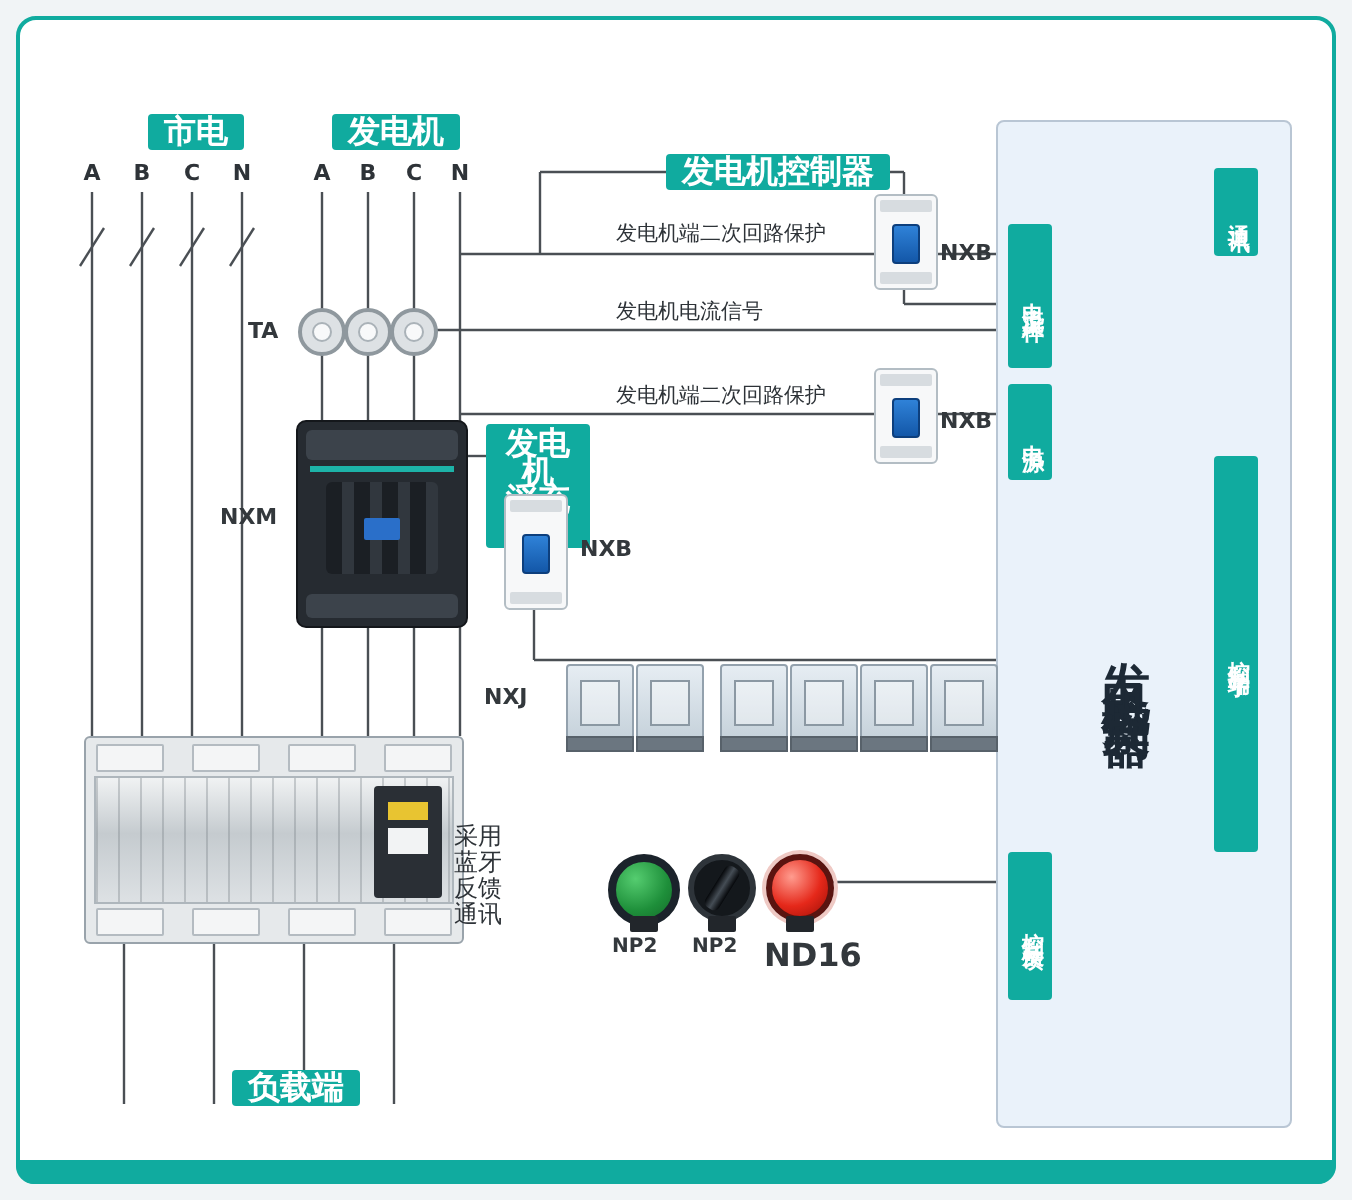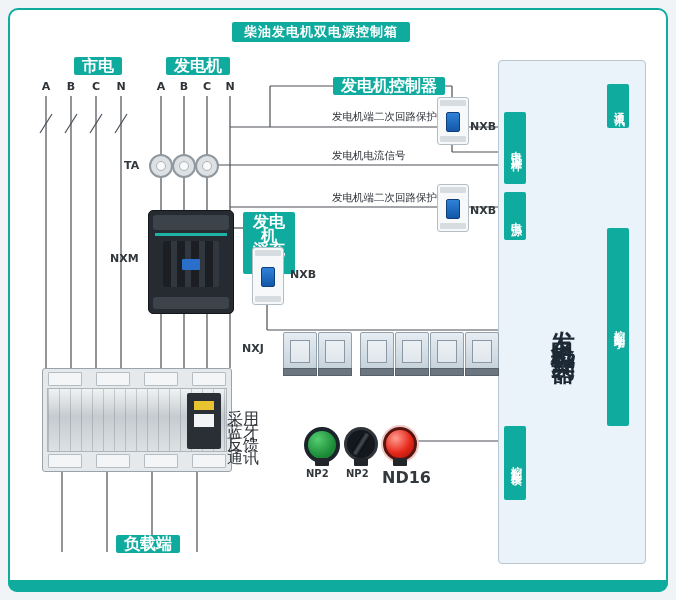--- a/index.html
+++ b/index.html
@@ -12,22 +12,22 @@
   .abs { position:absolute; }
   .tag { position:absolute; background:#10ab9f; color:#ffffff; font-size:16px; font-weight:700;
          padding:2px 8px; border-radius:2px; white-space:nowrap; line-height:14px; }
   .tag.multiline { white-space:pre-line; text-align:center; padding:3px 4px; }
   .title-tag { font-size:13px; padding:3px 12px; letter-spacing:1px; }
   .vtag { position:absolute; background:#10ab9f; color:#ffffff; font-size:11px; font-weight:700;
           border-radius:2px; display:flex; align-items:center; justify-content:center;
           writing-mode:vertical-rl; text-orientation:upright; letter-spacing:3px; }
   .lbl { position:absolute; font-size:11px; color:#33383c; font-weight:700; white-space:nowrap; }
   .phase { position:absolute; width:14px; text-align:center; font-size:11px; color:#2e3338; font-weight:700; }
-  .note-text { position:absolute; font-size:16px; color:#2e3338; line-height:13px; white-space:pre-line; font-weight:500; }
-  .ann { position:absolute; font-size:10.5px; color:#2e3338; font-weight:500; white-space:nowrap;margin-left:24px; }
+  .note-text { position:absolute; font-size:12px; color:#2e3338; line-height:13px; white-space:pre-line; font-weight:500; }
+  .ann { position:absolute; font-size:10.5px; color:#2e3338; font-weight:500; white-space:nowrap; }
 
   
   .ctrl-box { position:absolute; left:498px; top:60px; width:146px; height:502px;
               background:#eaf2fa; border:1.5px solid #b9c6d4; border-radius:4px; }
   .ctrl-title { position:absolute; left:546px; top:222px; width:34px; height:215px;
                 display:flex; align-items:center; justify-content:center;
                 writing-mode:vertical-rl; text-orientation:upright;
                 font-size:24px; font-weight:700; color:#1d2935; letter-spacing:6px; }
 
   
@@ -139,21 +139,20 @@
     <g>
       <circle cx="161" cy="166" r="11" fill="#dde1e4" stroke="#8f989e" stroke-width="2"></circle>
       <circle cx="161" cy="166" r="4.5" fill="#f8f9fa" stroke="#aab2b8"></circle>
       <circle cx="184" cy="166" r="11" fill="#dde1e4" stroke="#8f989e" stroke-width="2"></circle>
       <circle cx="184" cy="166" r="4.5" fill="#f8f9fa" stroke="#aab2b8"></circle>
       <circle cx="207" cy="166" r="11" fill="#dde1e4" stroke="#8f989e" stroke-width="2"></circle>
       <circle cx="207" cy="166" r="4.5" fill="#f8f9fa" stroke="#aab2b8"></circle>
     </g>
   </svg>
 
-  <div class="tag title-tag" style="left:232px; top:22px;">柴油发电机双电源控制箱</div>
 
   <div class="tag" style="left:74px; top:57px;">市电</div>
   <div class="tag" style="left:166px; top:57px;">发电机</div>
 
   <span class="phase" style="left:39px; top:80px;">A</span>
   <span class="phase" style="left:64px; top:80px;">B</span>
   <span class="phase" style="left:89px; top:80px;">C</span>
   <span class="phase" style="left:114px; top:80px;">N</span>
   <span class="phase" style="left:154px; top:80px;">A</span>
   <span class="phase" style="left:177px; top:80px;">B</span>

